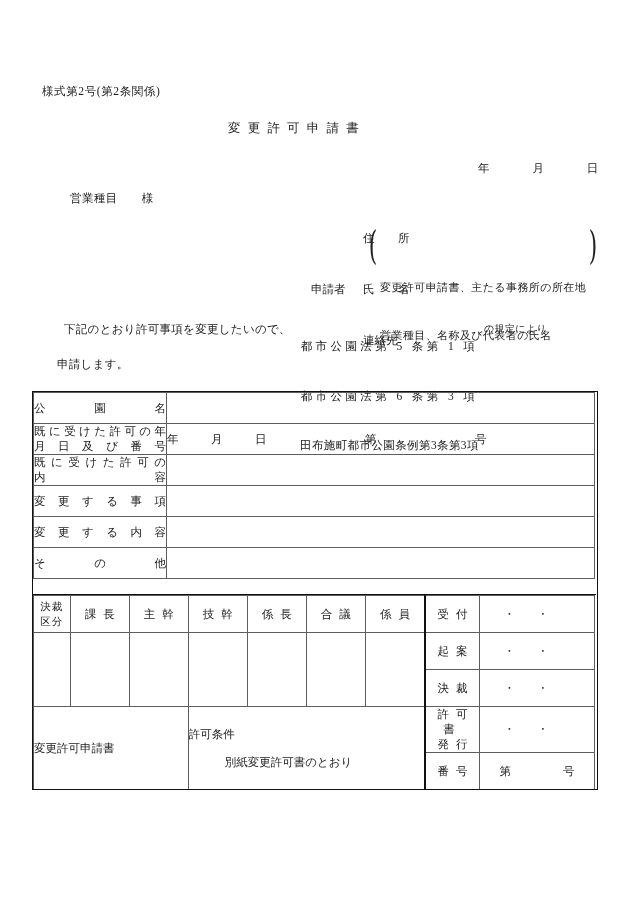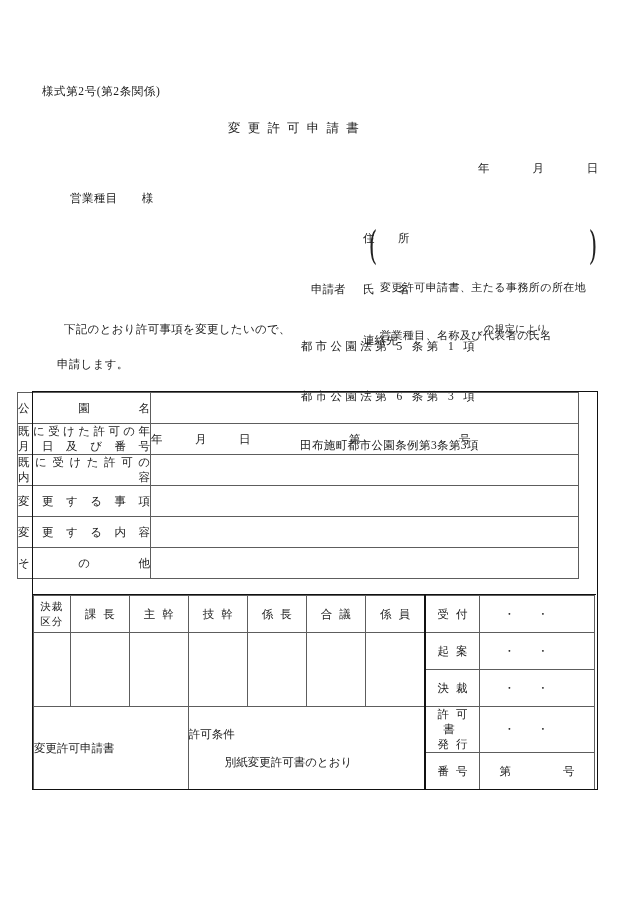--- a/index.html
+++ b/index.html
@@ -111,21 +111,21 @@
     table-layout: fixed;
     font-size: 11.5px;
   }
   .tbl td {
     border: 1px solid #5d5d5d;
     padding: 0;
     vertical-align: middle;
   }
   
   #upper-table {
-    left: 17px; top: 392px;
+    left: 33px; top: 392px;
     width: 562px;
   }
   #upper-table td { height: 30px; }
   .lbl-cell {
     width: 132px;
     padding: 0 9px;
     text-align: justify;
     text-align-last: justify;
     line-height: 15px;
   }

